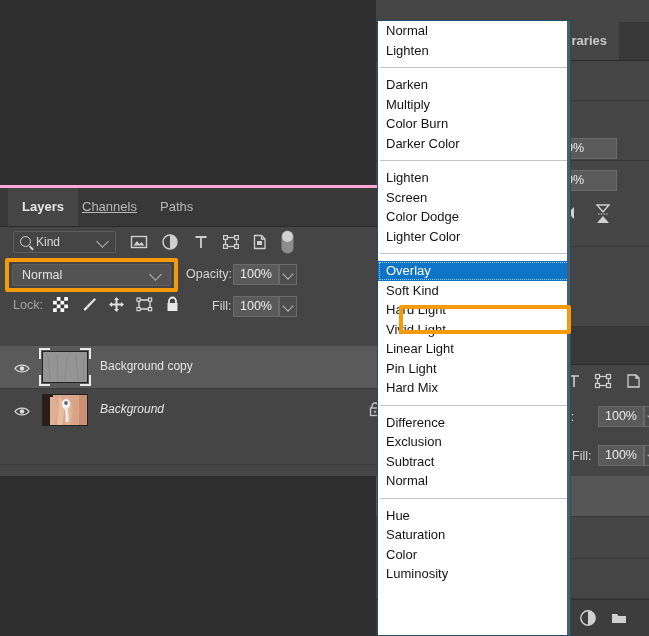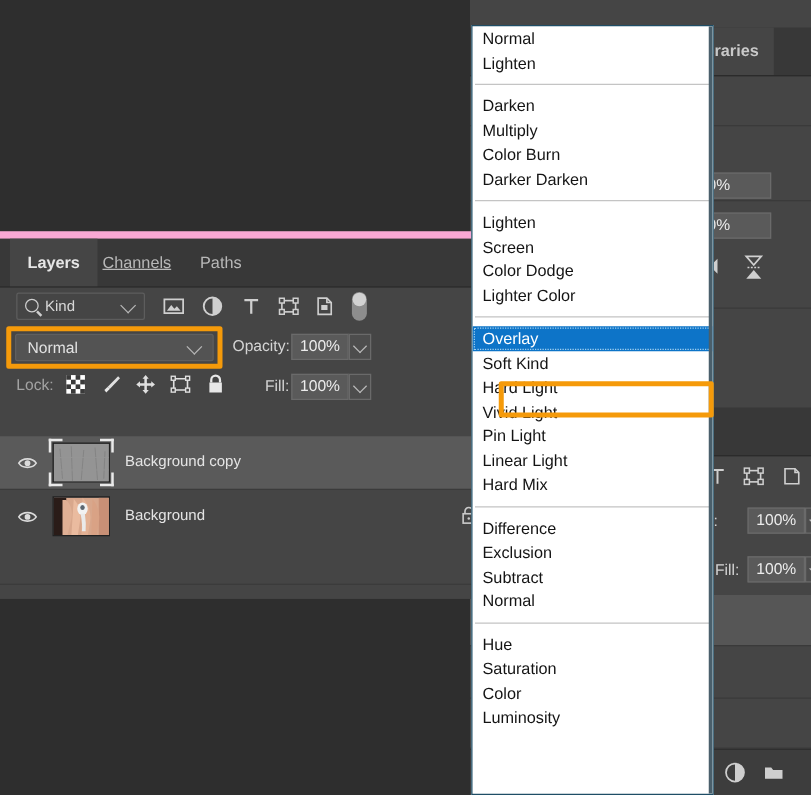--- a/index.html
+++ b/index.html
@@ -11,21 +11,21 @@
     position:relative;
     -webkit-font-smoothing:antialiased;
   }
   
   #app{position:absolute;inset:0;background:#2e2e2e;}
 
   
   #layers-panel{
     position:absolute;left:0;top:185px;width:422px;height:288px;
     background:#454545;
-    border-top:6px solid #f9a8d4;
+    border-top:3px solid #f9a8d4;
   }
   .tabbar{
     position:relative;height:38px;background:#383838;
     border-bottom:1px solid #2b2b2b;
   }
   .tab{
     position:absolute;top:0;height:38px;line-height:38px;
     padding:0 14px;font-size:13px;color:#b8b8b8;
     box-sizing:border-box;cursor:default;
   }
@@ -135,21 +135,21 @@
     position:absolute;left:39px;top:2px;width:52px;height:38px;box-sizing:border-box;
   }
   .thumb-sel-frame i{position:absolute;width:9px;height:9px;}
   .thumb-sel-frame i.tl{left:0;top:0;border-left:2px solid #e9e9e9;border-top:2px solid #e9e9e9;}
   .thumb-sel-frame i.tr{right:0;top:0;border-right:2px solid #e9e9e9;border-top:2px solid #e9e9e9;}
   .thumb-sel-frame i.bl{left:0;bottom:0;border-left:2px solid #e9e9e9;border-bottom:2px solid #e9e9e9;}
   .thumb-sel-frame i.br{right:0;bottom:0;border-right:2px solid #e9e9e9;border-bottom:2px solid #e9e9e9;}
   .layer-name{
     position:absolute;left:100px;top:13px;font-size:12px;color:#e4e4e4;
   }
-  .layer-name.italic{}
+  .layer-name.italic{font-style:italic;}
   .lock-badge{position:absolute;right:40px;top:12px;width:14px;height:16px;}
   #layer-empty{position:absolute;left:0;right:0;top:84px;height:34px;background:#454545;border-bottom:1px solid #3b3b3b;}
 
   
   #right-panel{position:absolute;left:376px;top:0;right:0;bottom:0;background:#454545;}
   #rp-tabbar{position:absolute;left:0;right:0;top:22px;height:38px;background:#383838;border-bottom:1px solid #2b2b2b;}
   #rp-tab-libraries{
     position:absolute;left:172px;top:0;height:38px;line-height:38px;padding:0 12px;
     background:#454545;color:#c9c9c9;font-size:13px;font-weight:bold;white-space:nowrap;
   }
@@ -476,33 +476,33 @@
   </div>
 
   <div id="blend-dropdown">
     <div id="dd-content">
         <div class="dd-item">Normal</div>
         <div class="dd-item">Lighten</div>
         <div class="dd-sep"></div>
         <div class="dd-item">Darken</div>
         <div class="dd-item">Multiply</div>
         <div class="dd-item">Color Burn</div>
-        <div class="dd-item">Darker Darken</div>
+        <div class="dd-item">Darker Color</div>
         <div class="dd-sep"></div>
         <div class="dd-item">Lighten</div>
         <div class="dd-item">Screen</div>
         <div class="dd-item">Color Dodge</div>
         <div class="dd-item">Lighter Color</div>
         <div class="dd-sep"></div>
         <div class="dd-item selected">Overlay</div>
         <div class="dd-item">Soft Kind</div>
         <div class="dd-item">Hard Light</div>
         <div class="dd-item">Vivid Light</div>
+        <div class="dd-item">Linear Light</div>
         <div class="dd-item">Pin Light</div>
-        <div class="dd-item">Linear Light</div>
         <div class="dd-item">Hard Mix</div>
         <div class="dd-sep"></div>
         <div class="dd-item">Difference</div>
         <div class="dd-item">Exclusion</div>
         <div class="dd-item">Subtract</div>
         <div class="dd-item">Normal</div>
         <div class="dd-sep"></div>
         <div class="dd-item">Hue</div>
         <div class="dd-item">Saturation</div>
         <div class="dd-item">Color</div>

